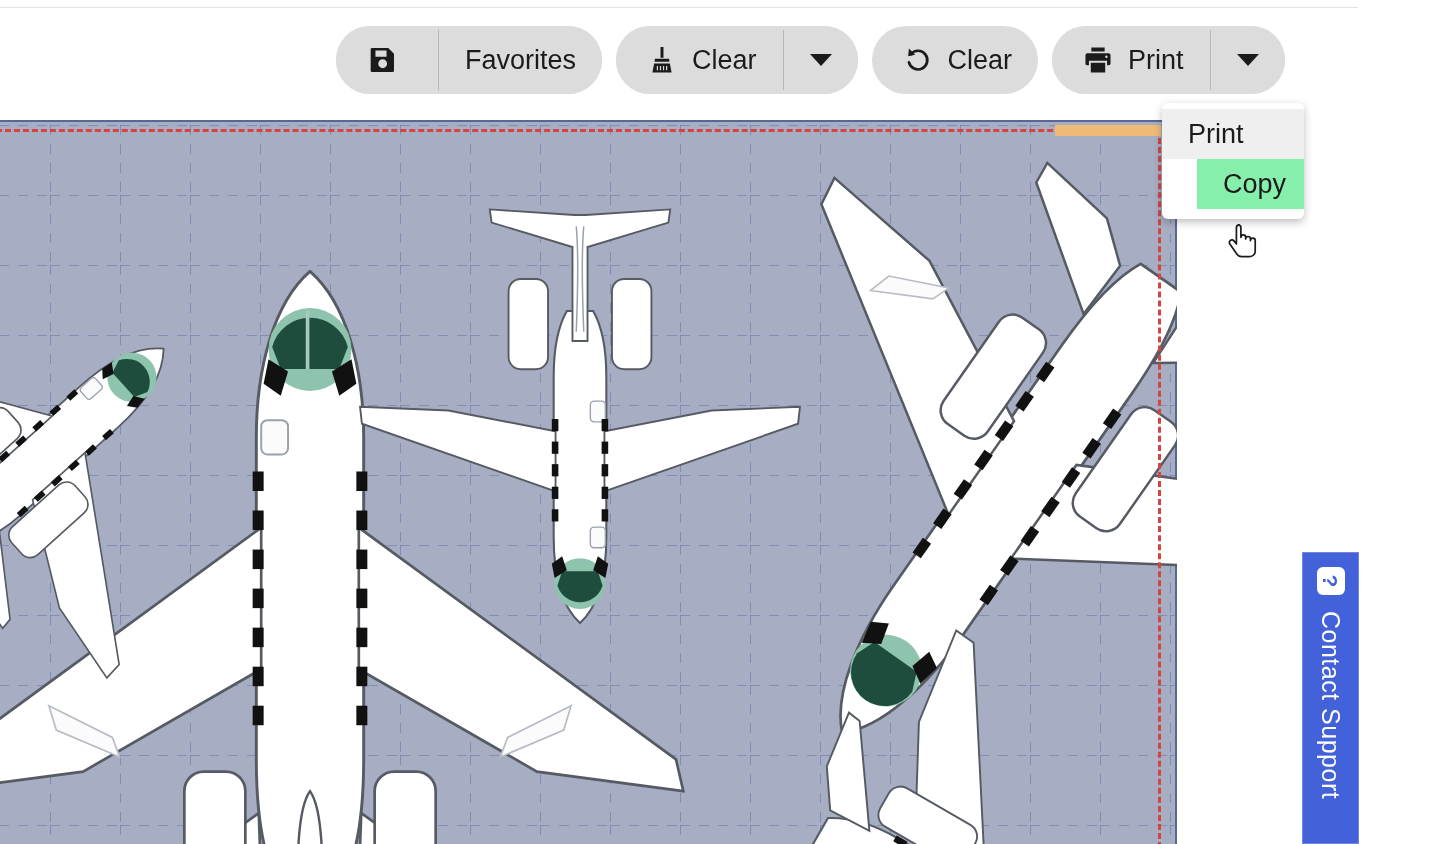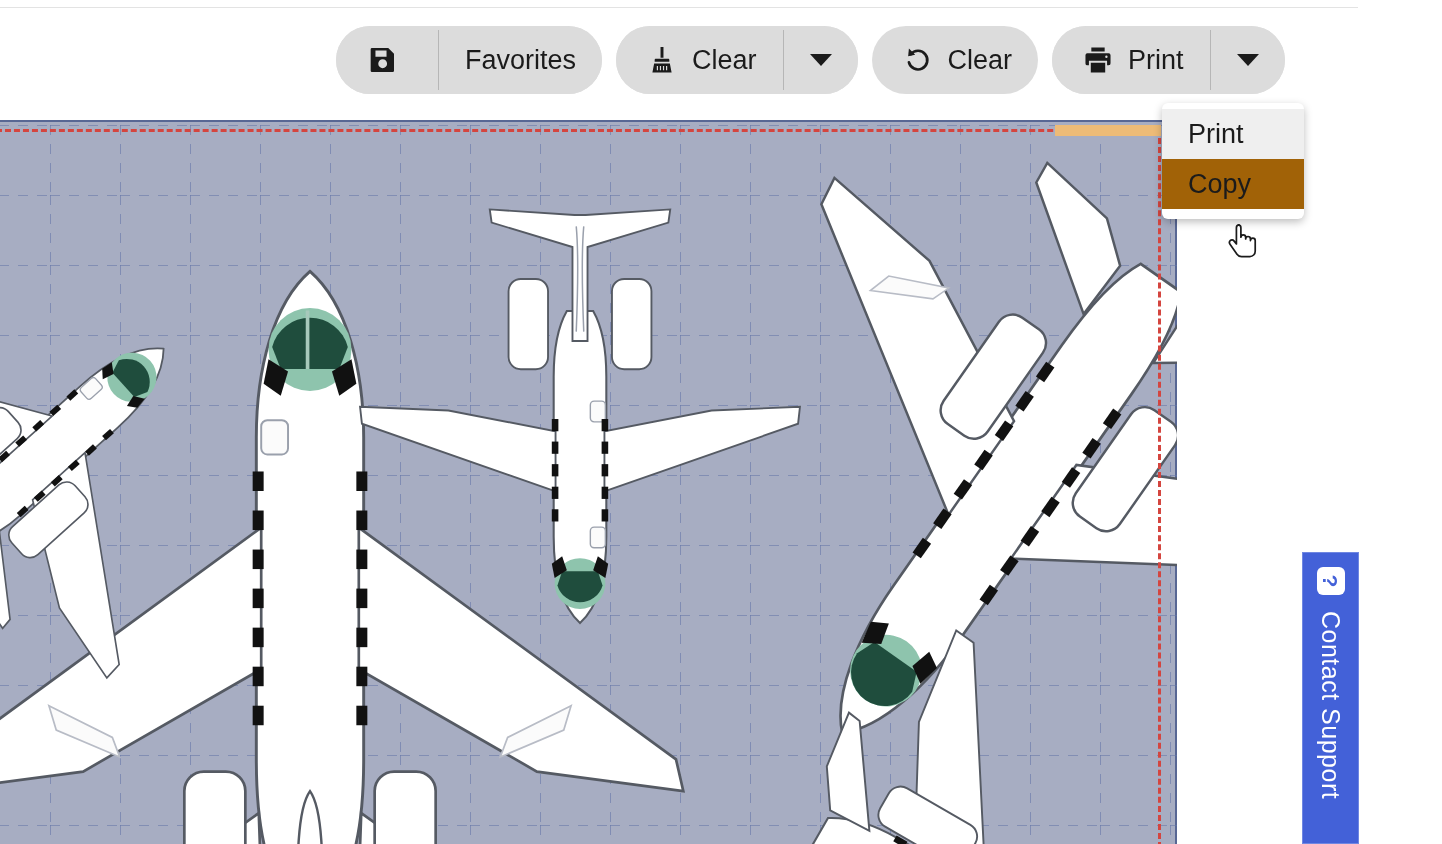--- a/index.html
+++ b/index.html
@@ -73,21 +73,21 @@
   }
   .menu-item {
     height: 50px;
     display: flex; align-items: center;
     padding-left: 26px;
     font-size: 27px;
     color: #1b1b1b;
     cursor: pointer;
     background: #efefef;
   }
-  .menu-item.hovered { background: #a16207; }
+  .menu-item.hovered { background: #86efac; margin-left: 35px; }
 
   
   #cursor {
     position: absolute; left: 1228px; top: 222px;
     width: 34px; height: 42px; z-index: 60; pointer-events: none;
   }
 
   
   #canvas-wrap {
     position: absolute; left: 0; top: 120px;

